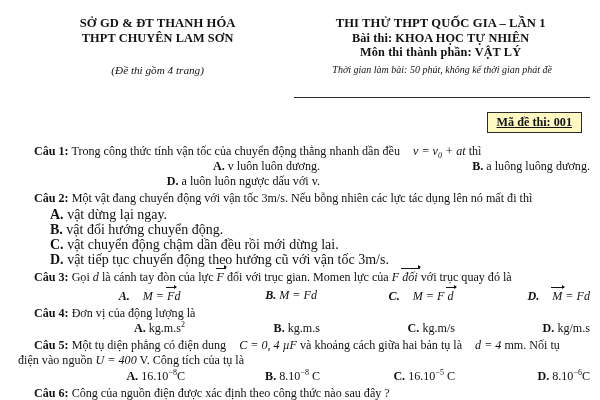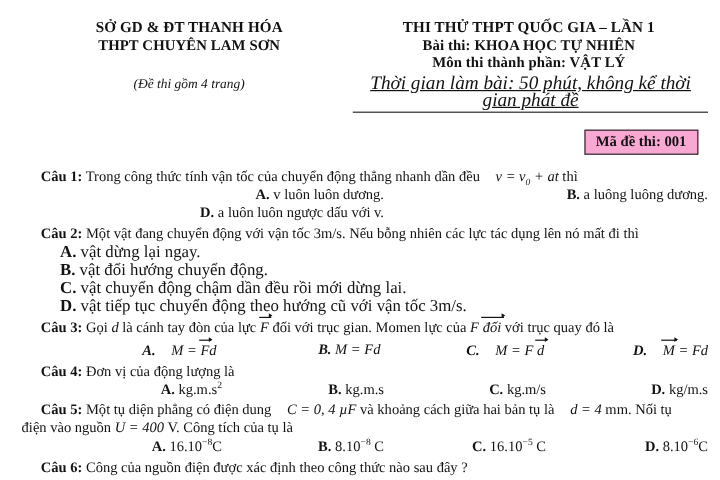--- a/index.html
+++ b/index.html
@@ -54,43 +54,43 @@
   .hdr-ital {
     font-style: italic;
     font-size: 11.2px;
     line-height: 14px;
   }
   .hdr-left .hdr-ital {
     margin-top: 18px;
   }
   .hdr-right .hdr-ital {
     margin-top: 3px;
-    font-size: 16px;
-    padding-bottom: 2px;
+    font-size: 10px;
+    padding-bottom: 20px;
     border-bottom: 1.1px solid #2b2b2b;
     display: block;
     margin-left: 5px;
     margin-right: 2px;
-    text-decoration: underline;
   }
 
   
   .code-row {
     display: flex;
     justify-content: flex-end;
     padding-right: 18px;
     margin-top: 14px;
   }
   .code-box {
     border: 1.2px solid #2b2b2b;
     padding: 2px 9px 3px 9px;
     font-weight: bold;
     font-size: 12.2px;
     line-height: 14px;
-    background: #f9a8d4;
+    background: #fef9c3;
+    text-decoration: underline;
   }
 
   
   .questions {
     margin-top: 11px;
     padding: 0 10px 0 34px;
     box-sizing: border-box;
   }
   .q {
     margin-bottom: 1.5px;

